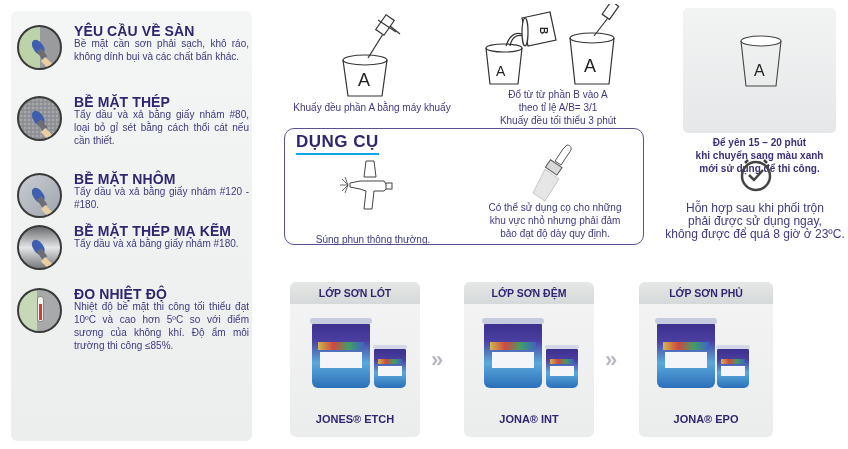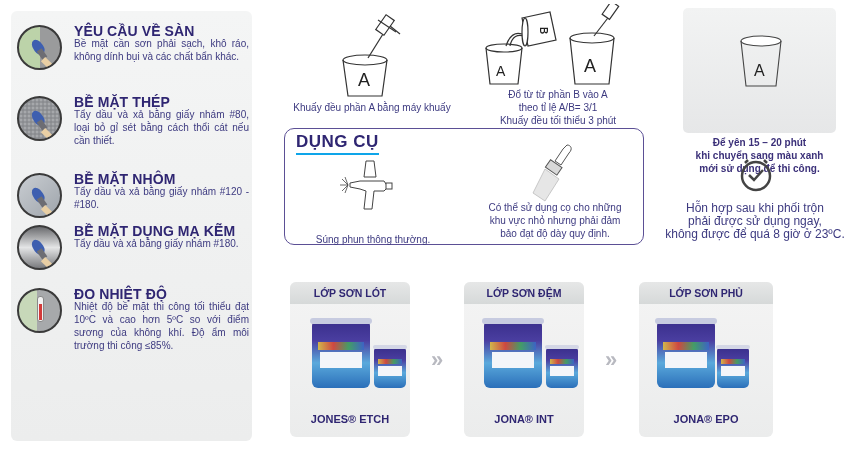--- a/index.html
+++ b/index.html
@@ -15,21 +15,21 @@
   .ic .arm { position: absolute; left: 26px; top: 30px; width: 6px; height: 14px; background: #e9cfa4; transform: rotate(-45deg); }
 
   .caption { position: absolute; font-size: 10px; color: #3d3a80; text-align: center; line-height: 13px; }
   .tools-box { position: absolute; left: 284px; top: 128px; width: 360px; height: 117px; border: 1.5px solid #5b4f95; border-radius: 10px; background: #fff; }
   .tools-title { position: absolute; left: 11px; top: 3px; font-weight: bold; font-size: 17px; color: #2f2672; letter-spacing: 0.5px; border-bottom: 2px solid #0ea5e9; padding-bottom: 1px; }
   .tool-cap { position: absolute; font-size: 10px; color: #3d3a80; text-align: center; line-height: 13px; }
 
   .settle-box { position: absolute; left: 683px; top: 8px; width: 153px; height: 125px; background: linear-gradient(#f2f3f3, #e6e7e8); border-radius: 5px; }
   .settle-text { position: absolute; left: 0; top: 84px; width: 153px; text-align: center; font-weight: bold; font-size: 10px; color: #3b3079; line-height: 13px; margin-top: 44px; }
 
-  .layer { position: absolute; top: 282px; width: 120px; height: 155px; background: linear-gradient(#f4f4f4, #ebecec); border-radius: 6px; overflow: hidden; }
+  .layer { position: absolute; top: 282px; width: 130px; height: 155px; background: linear-gradient(#f4f4f4, #ebecec); border-radius: 6px; overflow: hidden; }
   .layer .head { height: 22px; background: linear-gradient(#e6e7e7, #d6d9d9); font-weight: bold; font-size: 10.5px; color: #2f2672; text-align: center; line-height: 22px; }
   .layer .name { position: absolute; left: 0; bottom: 12px; width: 100%; text-align: center; font-weight: bold; font-size: 11px; color: #2f2672; }
   .arrow { position: absolute; top: 347px; font-size: 22px; color: #b8b9c0; font-weight: bold; letter-spacing: -6px; }
   .can-big { position: absolute; width: 58px; height: 66px; border-radius: 4px 4px 6px 6px; background: linear-gradient(180deg, #3a2f8c 0%, #4a3ea0 28%, #5aa9dc 62%, #2b6fb9 100%); }
   .can-big .lbl { position: absolute; left: 8px; top: 30px; width: 42px; height: 16px; background: #f3f5f9; }
   .can-big .logo { position: absolute; left: 6px; top: 20px; width: 46px; height: 8px; background: linear-gradient(90deg,#e8c73a,#e5462e,#42a95a,#3a66c9); opacity: 0.85; }
   .can-big .rim { position: absolute; left: -2px; top: -4px; width: 62px; height: 6px; background: #c7cbe0; border-radius: 3px; }
   .can-small { position: absolute; width: 32px; height: 40px; border-radius: 3px 3px 5px 5px; background: linear-gradient(180deg, #3a2f8c 0%, #4a3ea0 30%, #5aa9dc 62%, #2b6fb9 100%); }
   .can-small .lbl { position: absolute; left: 4px; top: 18px; width: 24px; height: 10px; background: #f3f5f9; }
   .can-small .logo { position: absolute; left: 4px; top: 11px; width: 24px; height: 5px; background: linear-gradient(90deg,#e8c73a,#e5462e,#42a95a,#3a66c9); opacity: 0.85; }
@@ -74,21 +74,21 @@
       <div class="d">Tẩy dầu và xả bằng giấy nhám #120 - #180.</div>
     </div>
   </div>
   <div class="req" style="top:214px;">
     <div class="ic" style="background: linear-gradient(180deg,#6a6b6e,#e4e5e6 50%,#7a7b7e);">
       <div class="glove"></div>
         <div class="glove2"></div>
         <div class="arm"></div>
     </div>
     <div class="txt">
-      <div class="t">BỀ MẶT DỤNG MẠ KẼM</div>
+      <div class="t">BỀ MẶT THÉP MẠ KẼM</div>
       <div class="d">Tẩy dầu và xả bằng giấy nhám #180.</div>
     </div>
   </div>
   <div class="req" style="top:277px;">
     <div class="ic" style="background: linear-gradient(90deg,#c7d8b9 45%,#a7a9ab 45%);">
       <div style="position:absolute;left:18px;top:6px;width:7px;height:26px;background:#f2f2f2;border:1px solid #888;border-radius:3px;"></div>
       <div style="position:absolute;left:20px;top:14px;width:3px;height:16px;background:#d33a3a;"></div>
     </div>
     <div class="txt">
       <div class="t">ĐO NHIỆT ĐỘ</div>

